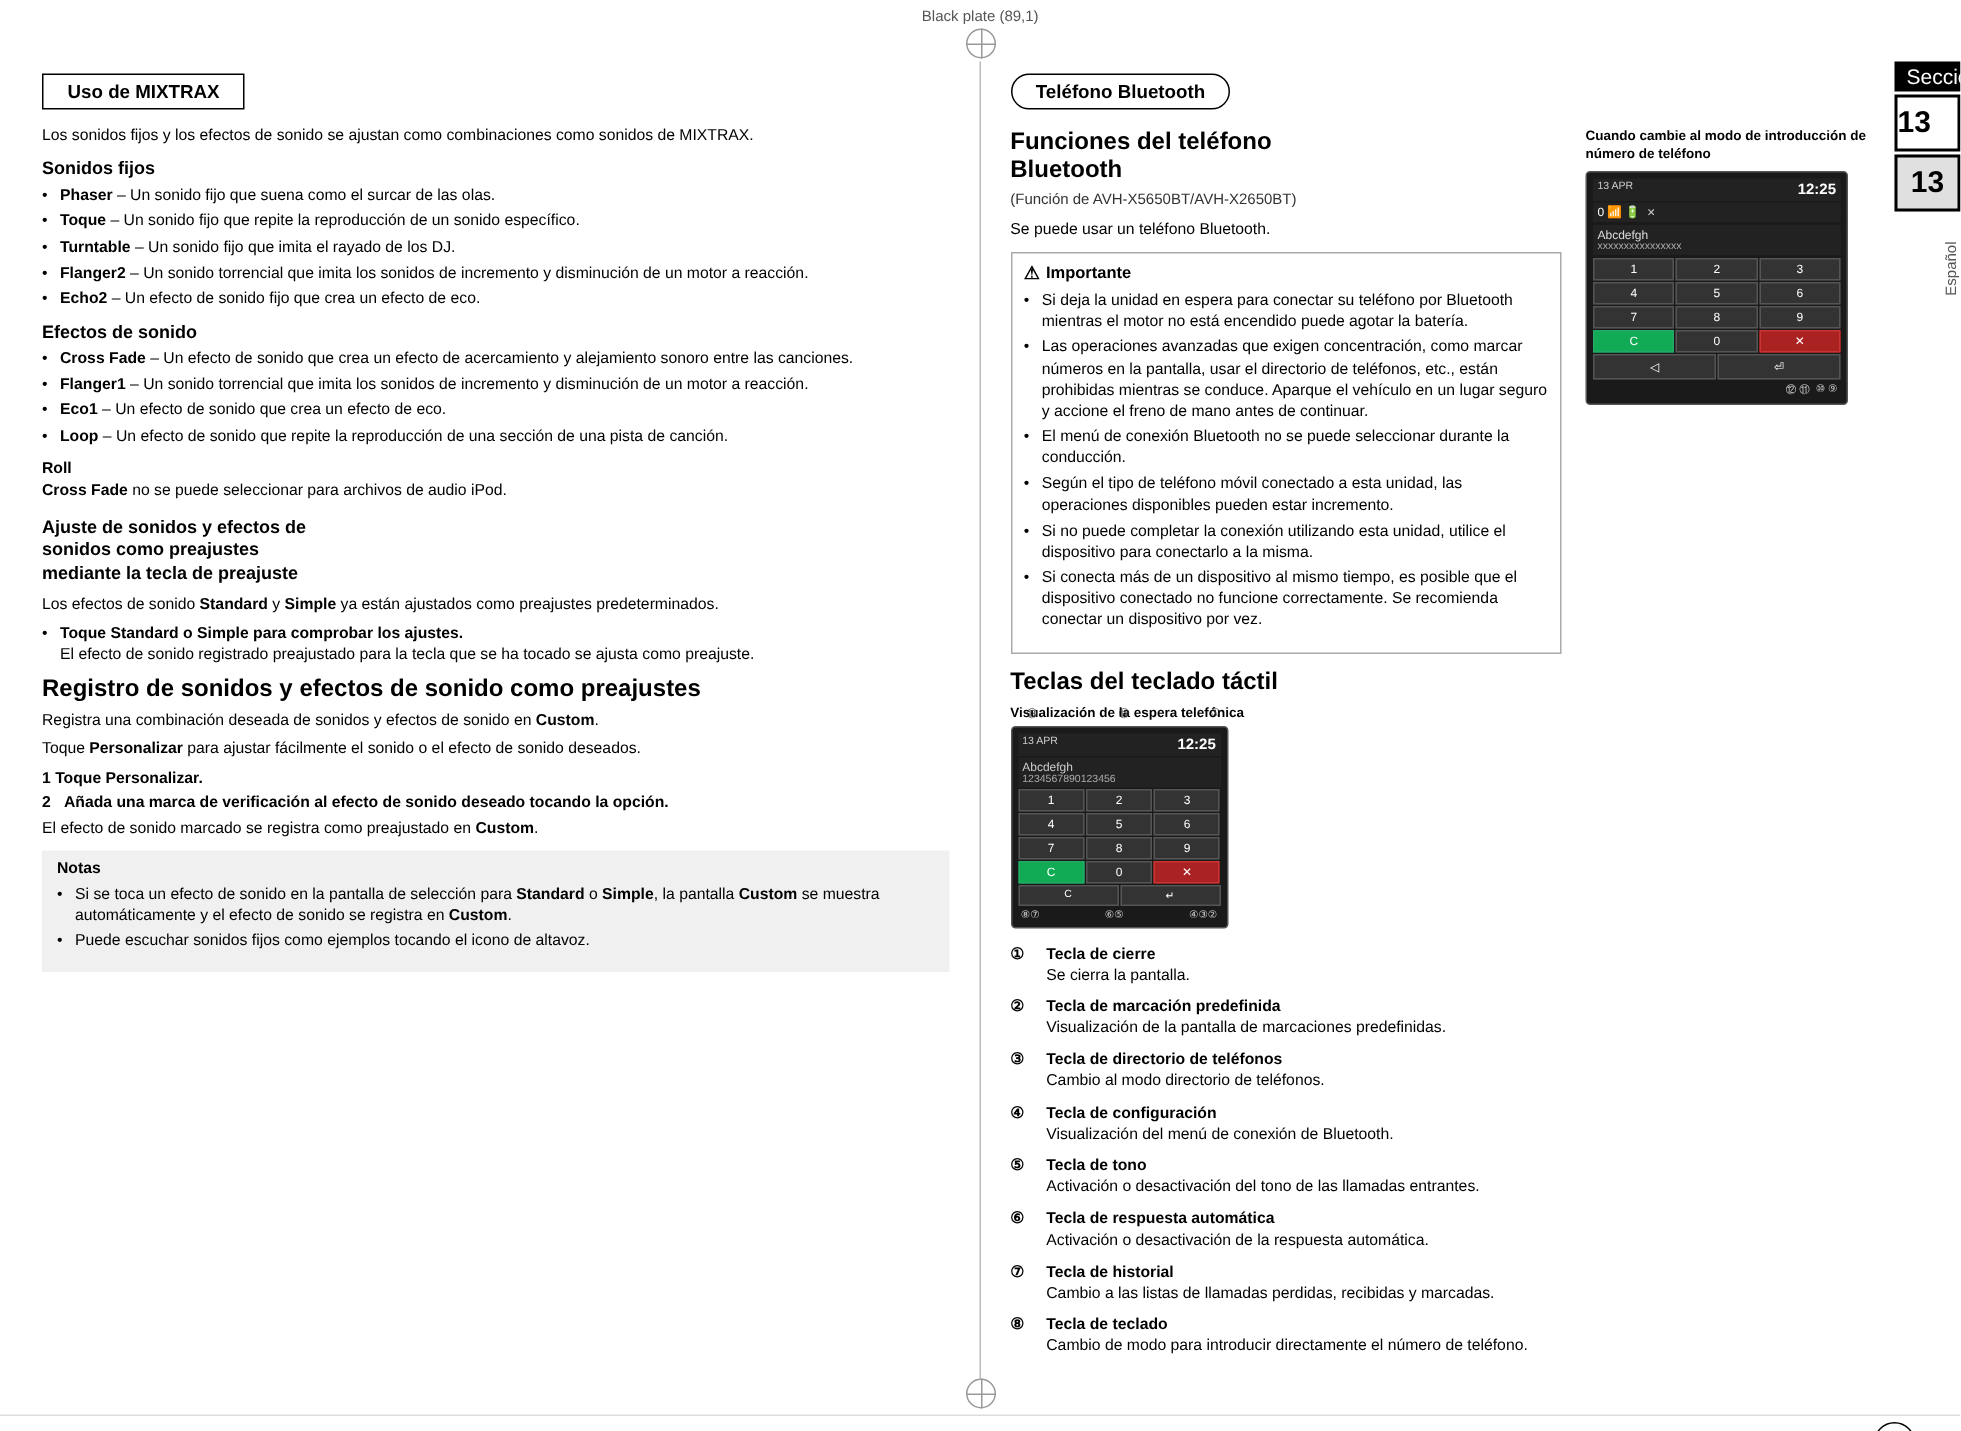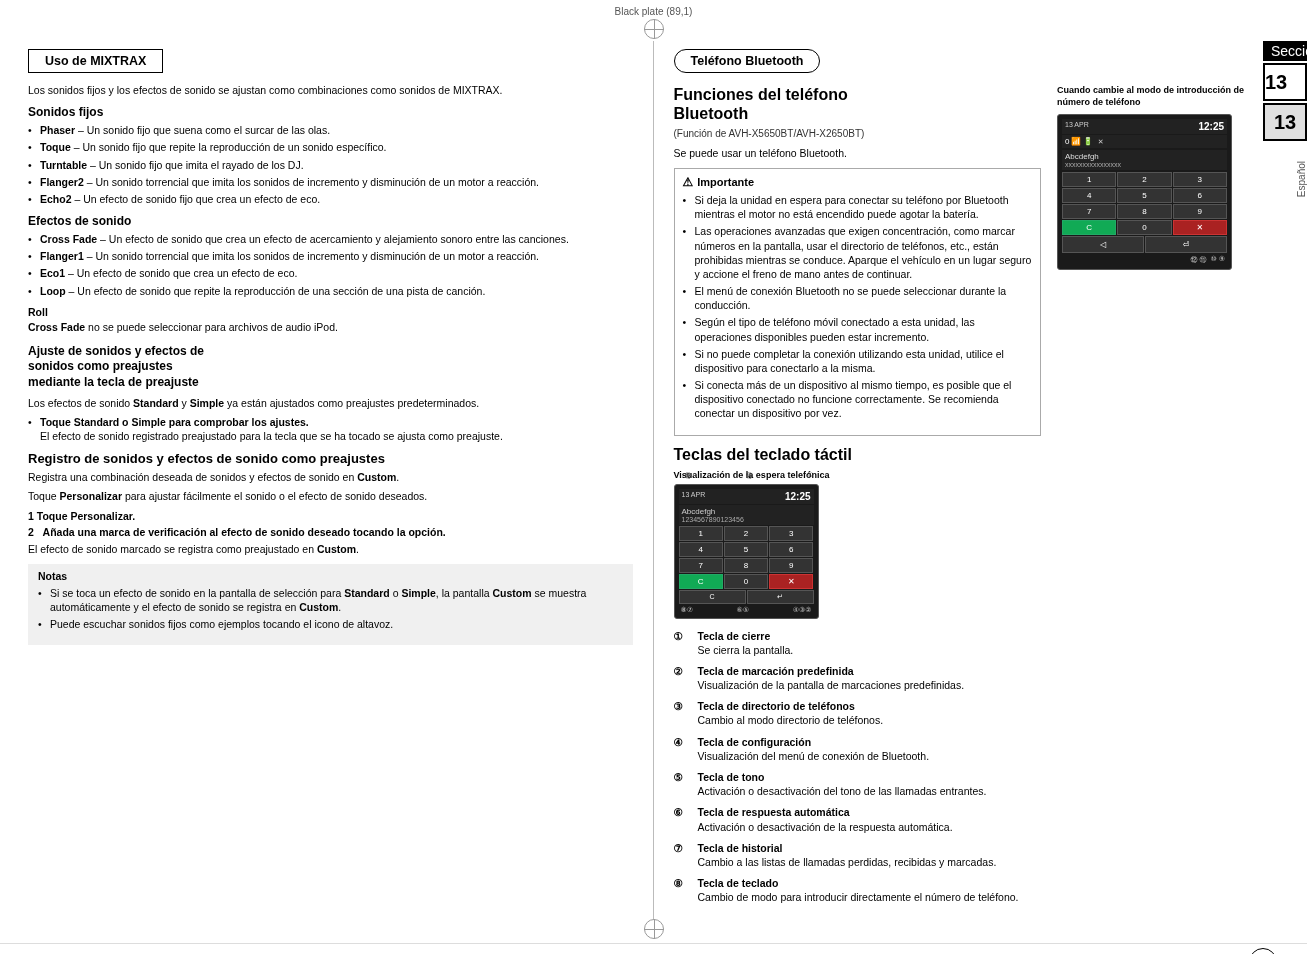--- a/index.html
+++ b/index.html
@@ -96,21 +96,21 @@
       <div style="font-size:12px;font-weight:bold;margin:10px 0 5px;line-height:1.3;">Ajuste de sonidos y efectos de<br>sonidos como preajustes<br>mediante la tecla de preajuste</div>
       <p>Los efectos de sonido <span class="bold">Standard</span> y <span class="bold">Simple</span> ya están ajustados como preajustes predeterminados.</p>
 
       <ul class="bullet-list" style="margin-bottom:6px;">
         <li>
           <span class="bold">Toque Standard o Simple para comprobar los ajustes.</span><br>
           El efecto de sonido registrado preajustado para la tecla que se ha tocado se ajusta como preajuste.
         </li>
       </ul>
 
-      <div style="font-size:13px;font-weight:bold;margin:8px 0 4px;">Registro de sonidos y efectos de sonido como preajustes</div>
+      <div style="font-size:16px;font-weight:bold;margin:8px 0 4px;">Registro de sonidos y efectos de sonido como preajustes</div>
       <p>Registra una combinación deseada de sonidos y efectos de sonido en <span class="bold">Custom</span>.</p>
       <p>Toque <span class="bold">Personalizar</span> para ajustar fácilmente el sonido o el efecto de sonido deseados.</p>
 
       <div style="font-size:10.5px;margin:6px 0 4px;font-weight:bold;">1   Toque Personalizar.</div>
 
       <div style="font-size:10.5px;margin-bottom:4px;font-weight:bold;">2&nbsp;&nbsp;&nbsp;Añada una marca de verificación al efecto de sonido deseado tocando la opción.</div>
       <p>El efecto de sonido marcado se registra como preajustado en <span class="bold">Custom</span>.</p>
 
       <div style="background:#f0f0f0;padding:6px 10px;margin:8px 0;">
         <div style="font-weight:bold;font-size:10.5px;margin-bottom:4px;">Notas</div>

